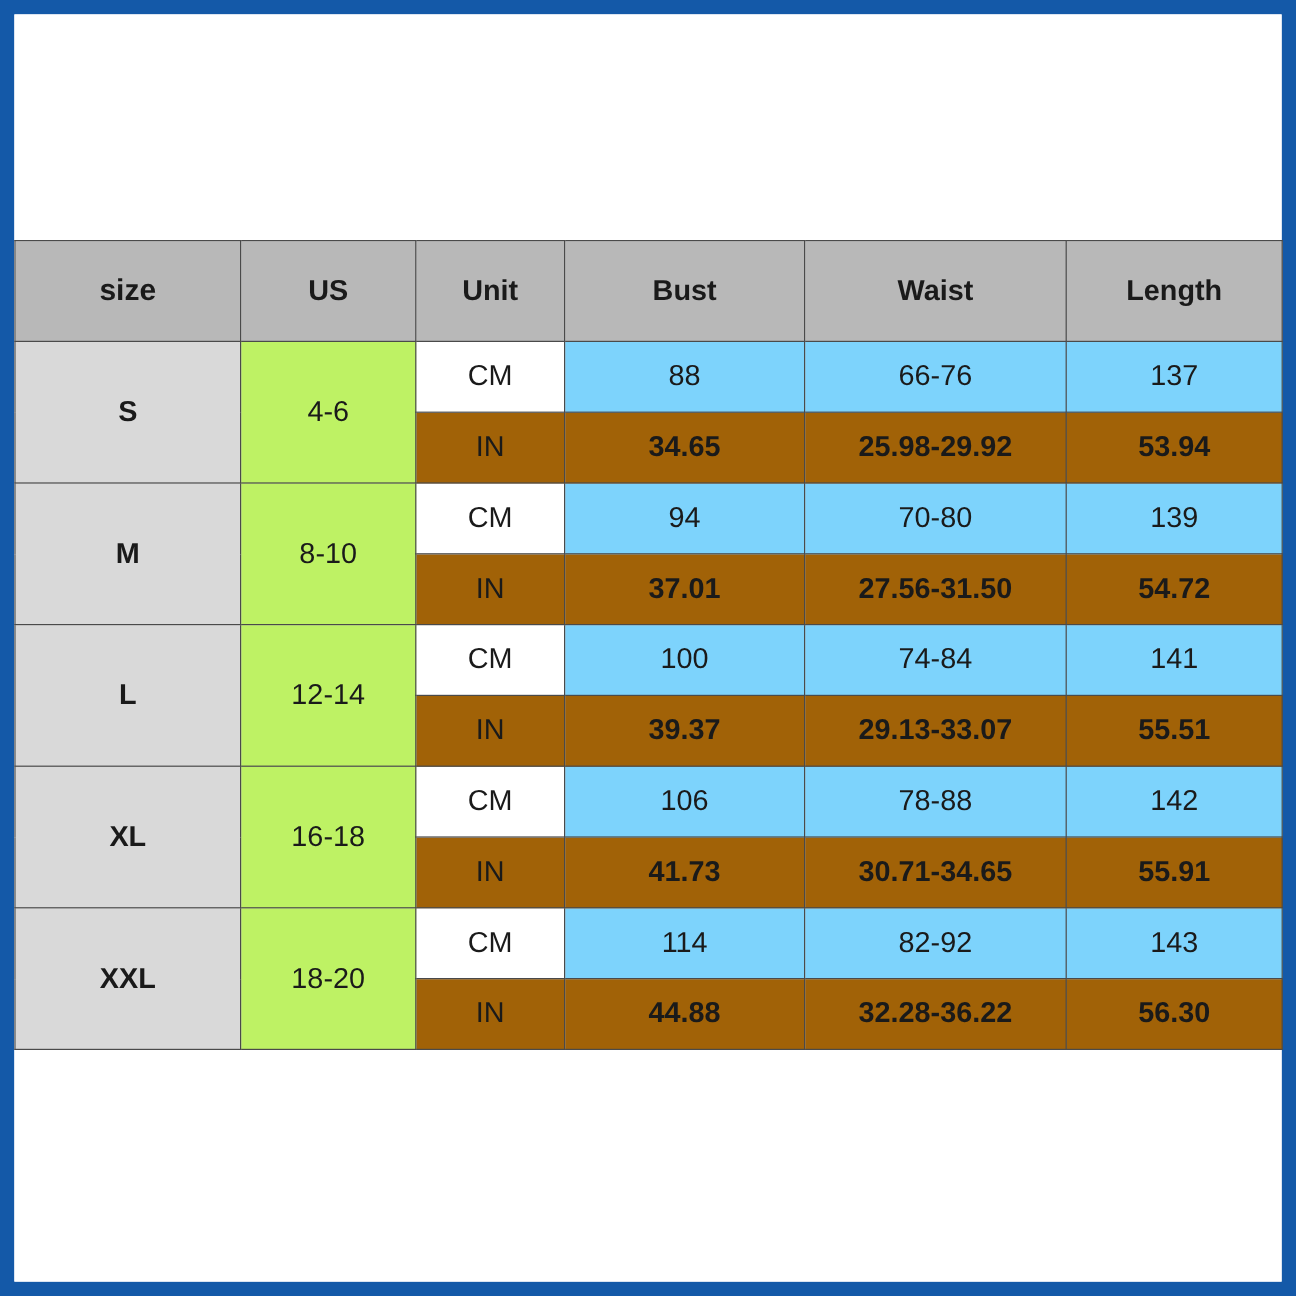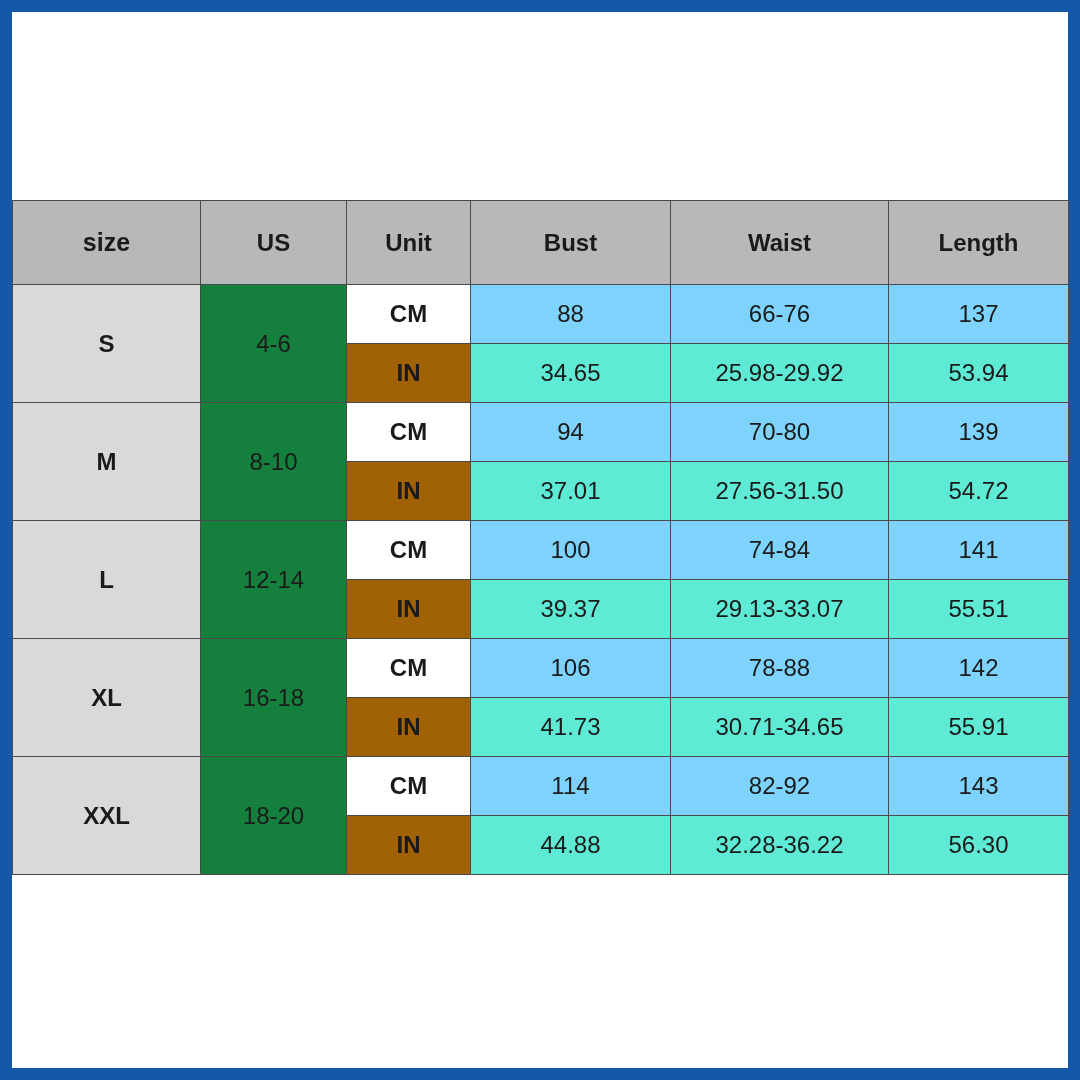--- a/index.html
+++ b/index.html
@@ -66,39 +66,39 @@
   }
   thead th.th-size { font-size: 25px; }
 
   td.size-cell {
     background: #d9d9d9;
     font-weight: bold;
     font-size: 26px;
     height: 118px;
   }
   td.us-cell {
-    background: #15803d;
+    background: #bef264;
     font-size: 25px;
   }
   td.unit-cell {
     background: #ffffff;
     font-size: 24px;
     height: 59px;
-    font-weight: bold;
   }
   tr.row-in td.unit-cell {
     background: #a16207;
   }
   td.val-cell {
     background: #7dd3fc;
     font-size: 24px;
     height: 59px;
   }
   tr.row-in td.val-cell {
-    background: #5eead4;
+    background: #a16207;
+    font-weight: bold;
   }
 </style>
 </head>
 <body>
 
 <div class="page">
   <div class="canvas">
     <div class="table-wrap">
       <table class="size-table">
         <colgroup>

